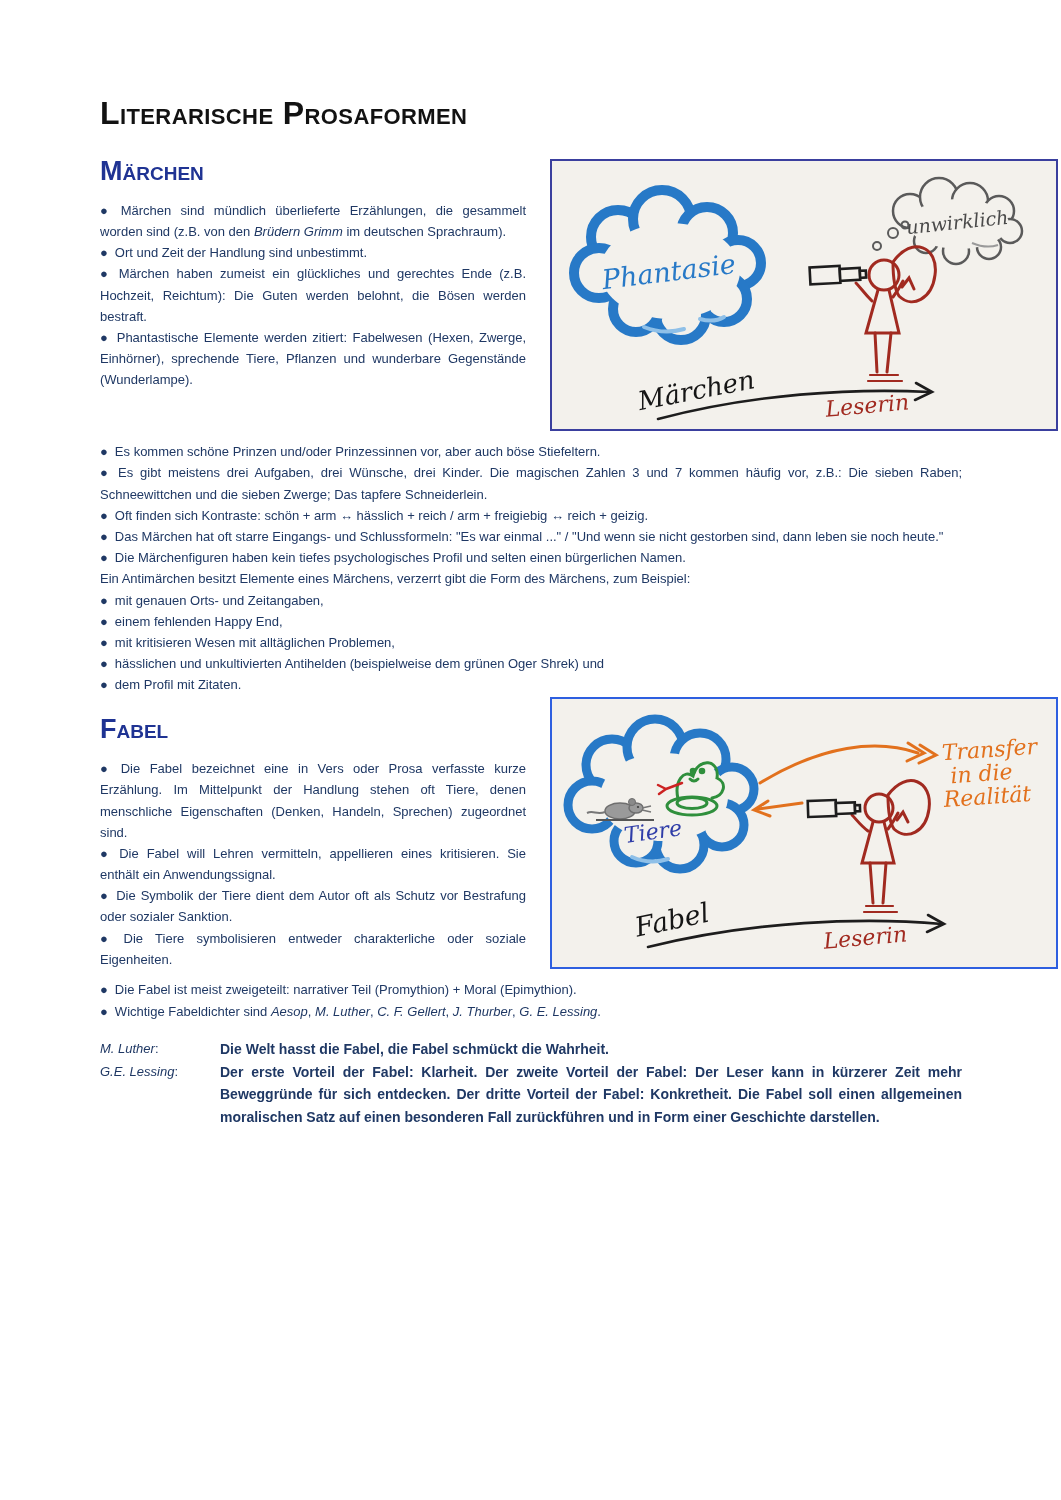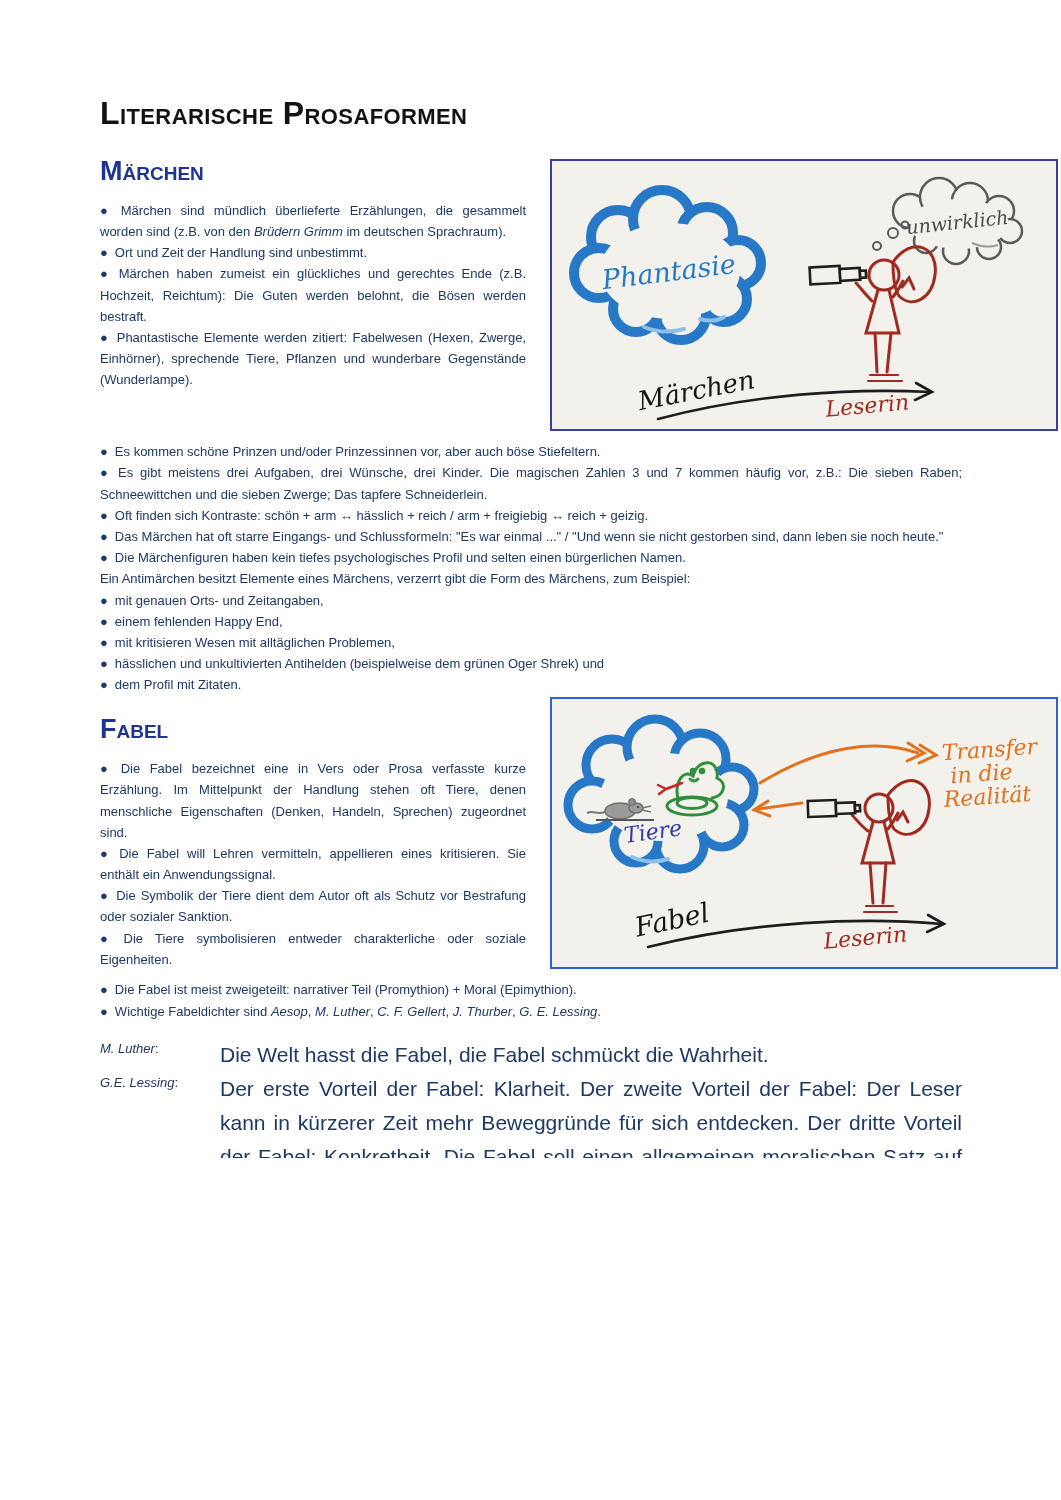--- a/index.html
+++ b/index.html
@@ -16,21 +16,21 @@
   p.b,p.intro{margin:0;font-size:13px;line-height:1.63;text-align:justify;}
   .dot{margin-right:7px;}
   .wide{clear:right;}
   figure.illus{float:right;width:504px;margin:2px 0 10px 24px;padding:0;border:2px solid #3A3F9E;
      background:#F3F1EC;margin-right:-96px;}
   figure.illus.fabel{border-color:#2E5FE0;}
   figure.illus svg{display:block;}
   .quotes{margin-top:16px;clear:both;}
   .qrow{display:flex;}
   .qlabel{flex:none;width:120px;font-size:13px;line-height:1.63;}
-  .qtext{flex:1;font-size:21px;line-height:1.63;text-align:justify;}
+  .qtext{flex:1;font-size:14px;line-height:1.63;text-align:justify;font-weight:bold;}
   .it{font-style:italic;}
   .hand{font-family:"DejaVu Serif",serif;font-style:italic;}
 </style>
 </head>
 <body>
 
 <div class="page">
 
   <h1>Literarische Prosaformen</h1>
 

